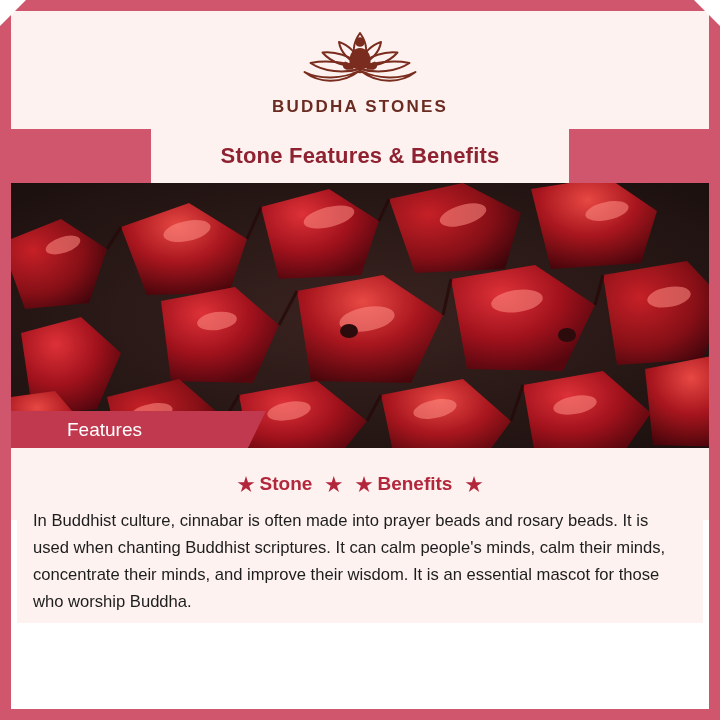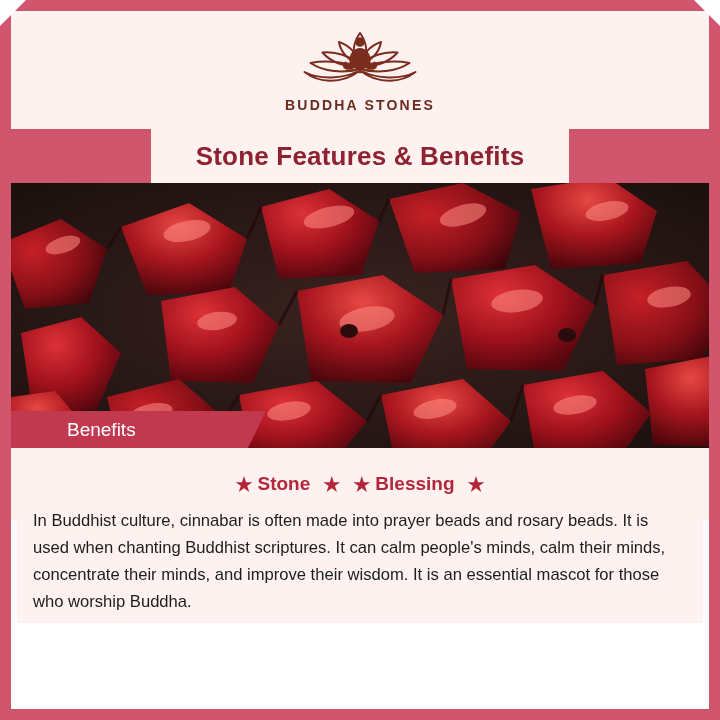--- a/index.html
+++ b/index.html
@@ -77,21 +77,21 @@
     padding-top: 16px;
     box-sizing: border-box;
   }
   .logo-mark {
     width: 150px;
     height: 66px;
     display: block;
   }
   .brand-name {
     margin-top: 4px;
-    font-size: 14px;
+    font-size: 17px;
     letter-spacing: 2.2px;
     color: #6a2b20;
     font-weight: bold;
     font-family: "Liberation Sans", sans-serif;
   }
 
   
   .title-band {
     position: absolute;
     left: 0;
@@ -105,21 +105,21 @@
     left: 140px;
     top: 118px;
     width: 418px;
     height: 54px;
     background: #fdf2f0;
     display: flex;
     align-items: center;
     justify-content: center;
   }
   .title-text {
-    font-size: 26px;
+    font-size: 22px;
     font-weight: bold;
     color: #8f2231;
     letter-spacing: 0.2px;
     white-space: nowrap;
   }
 
   
   .photo {
     position: absolute;
     left: 0;
@@ -340,37 +340,37 @@
           <path d="M268 142 L286 108"></path>
           <path d="M584 122 L592 92"></path>
           <path d="M214 236 L228 212"></path>
           <path d="M356 238 L370 212"></path>
           <path d="M500 238 L512 202"></path>
         </g>
       </svg>
     </div>
 
     <div class="name-tag">
-      <span class="name-tag-label">Benefits</span>
+      <span class="name-tag-label">Features</span>
     </div>
 
     <div class="white-sides-left"></div>
     <div class="white-sides-right"></div>
 
     <div class="benefits">
       <div class="benefit">
         <span class="star">★</span>
         <span>Stone</span>
       </div>
       <div class="benefit">
         <span class="star">★</span>
       </div>
       <div class="benefit">
         <span class="star">★</span>
-        <span>Blessing</span>
+        <span>Benefits</span>
       </div>
       <div class="benefit">
         <span class="star">★</span>
       </div>
     </div>
 
     <div class="description">In Buddhist culture, cinnabar is often made into prayer beads and rosary beads. It is used when chanting Buddhist scriptures. It can calm people's minds, calm their minds, concentrate their minds, and improve their wisdom. It is an essential mascot for those who worship Buddha.</div>
 
     <div class="bottom-fill"></div>
   </div>

